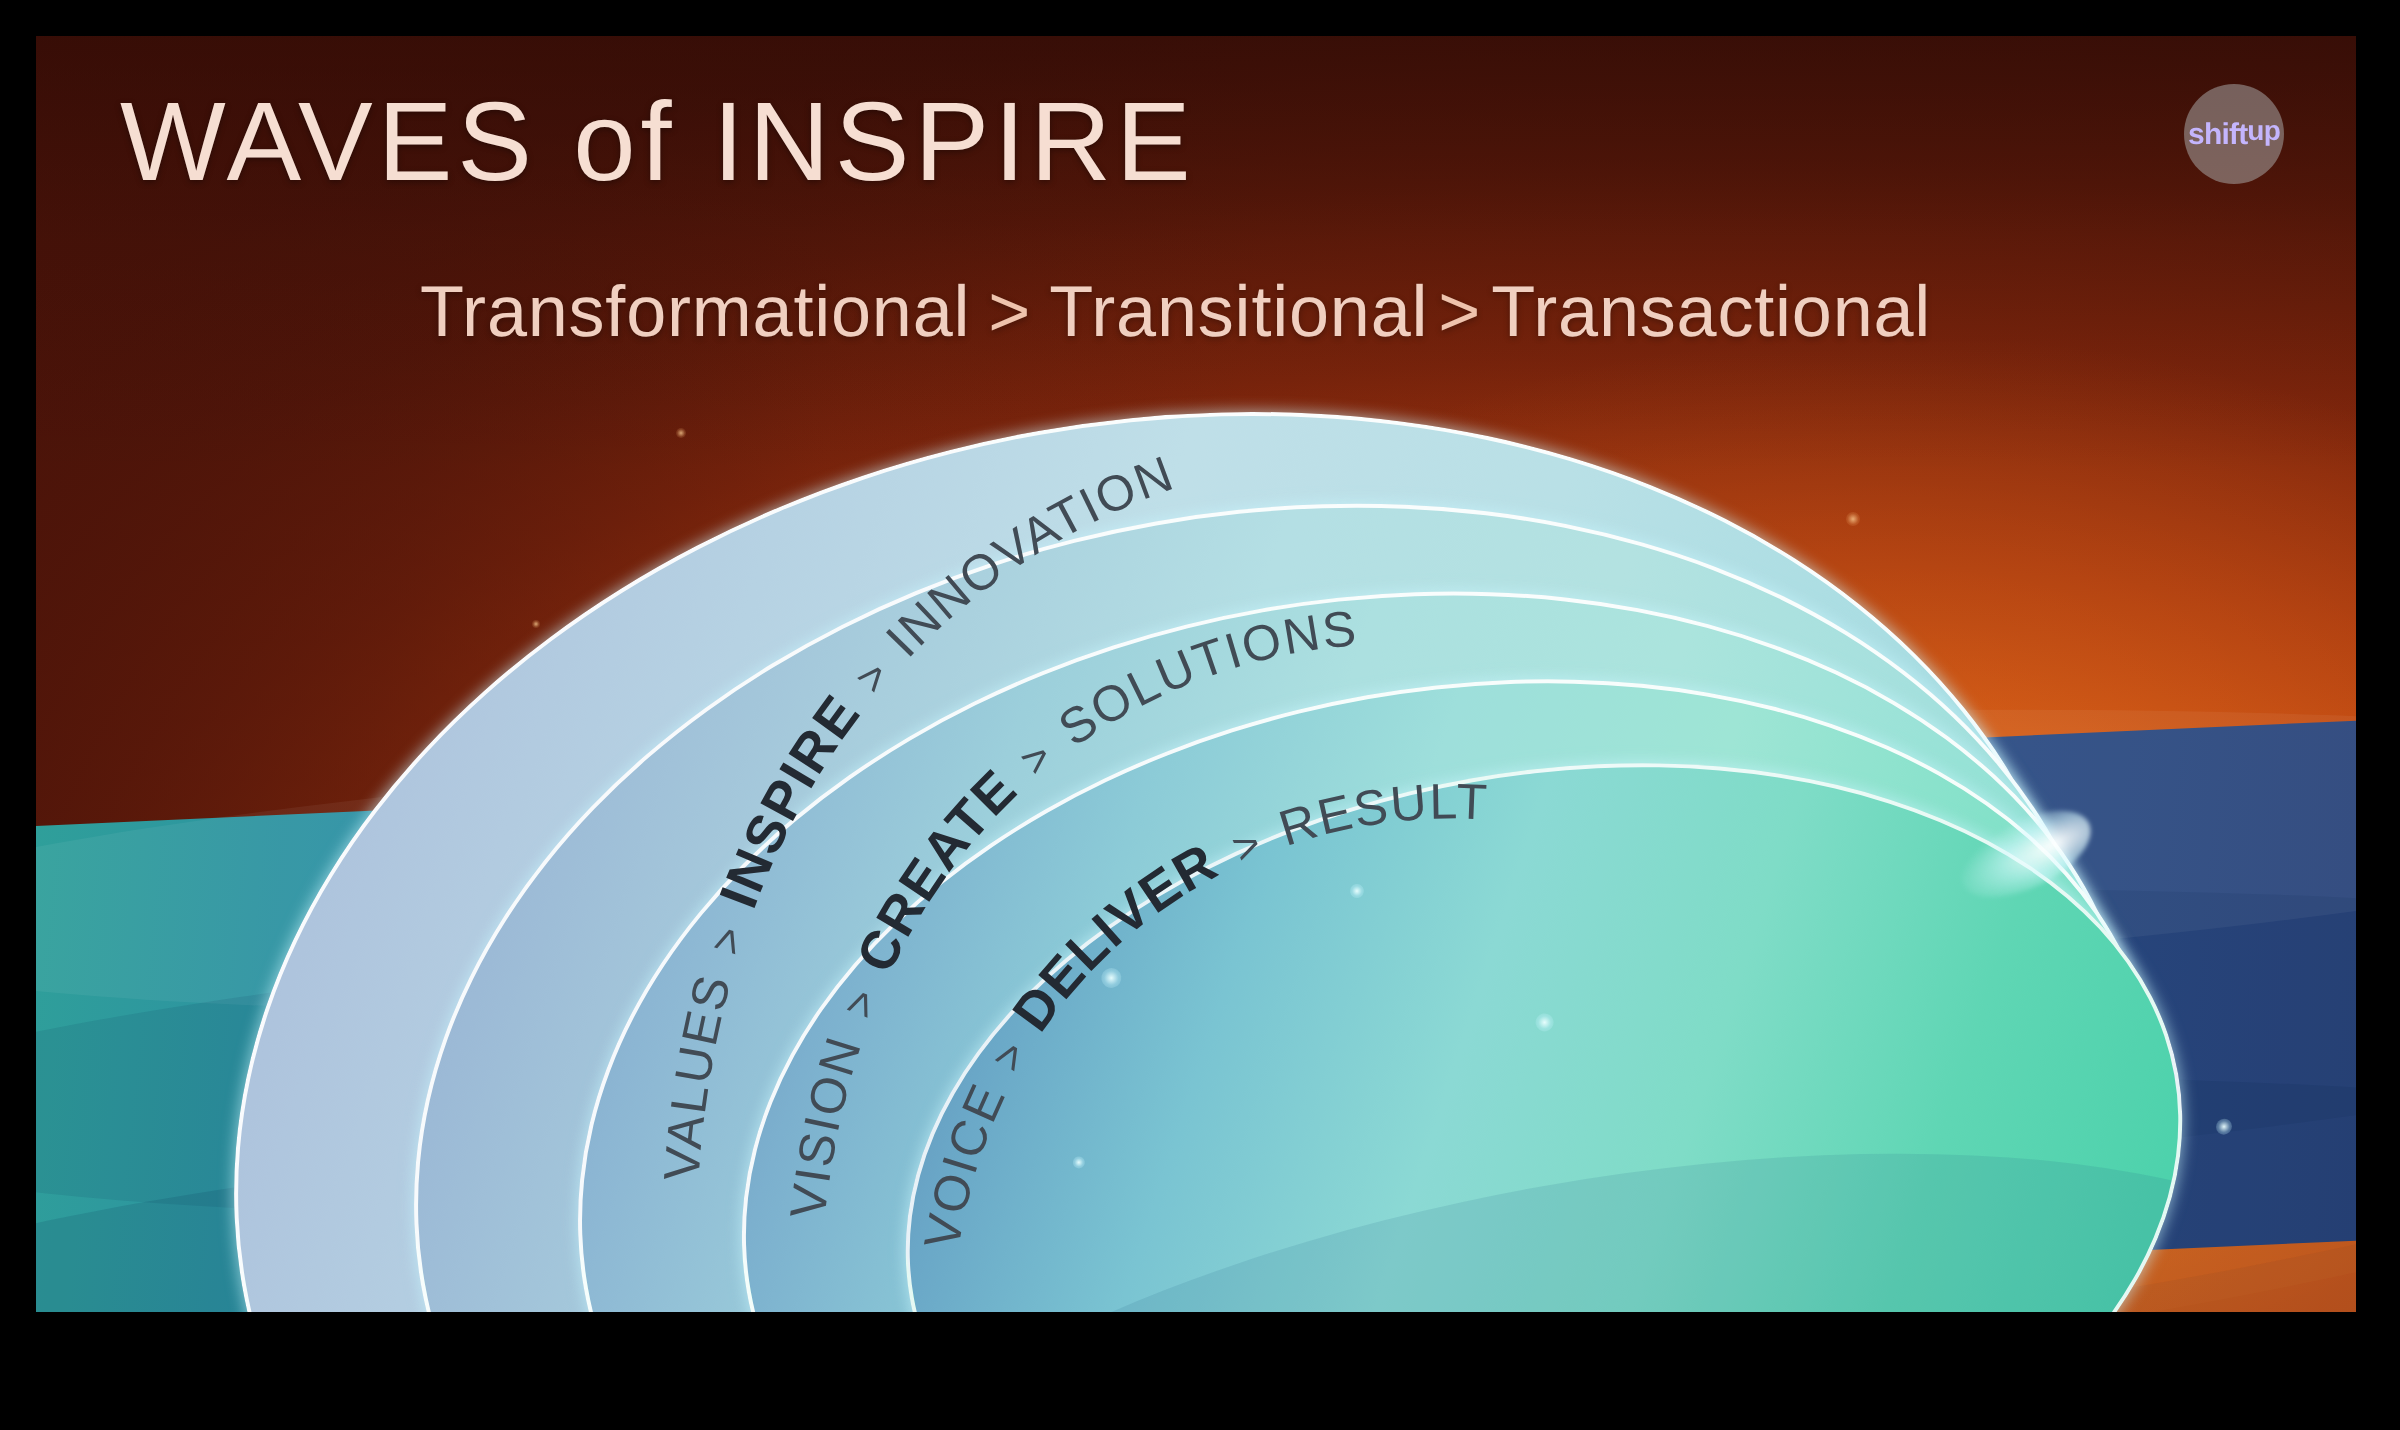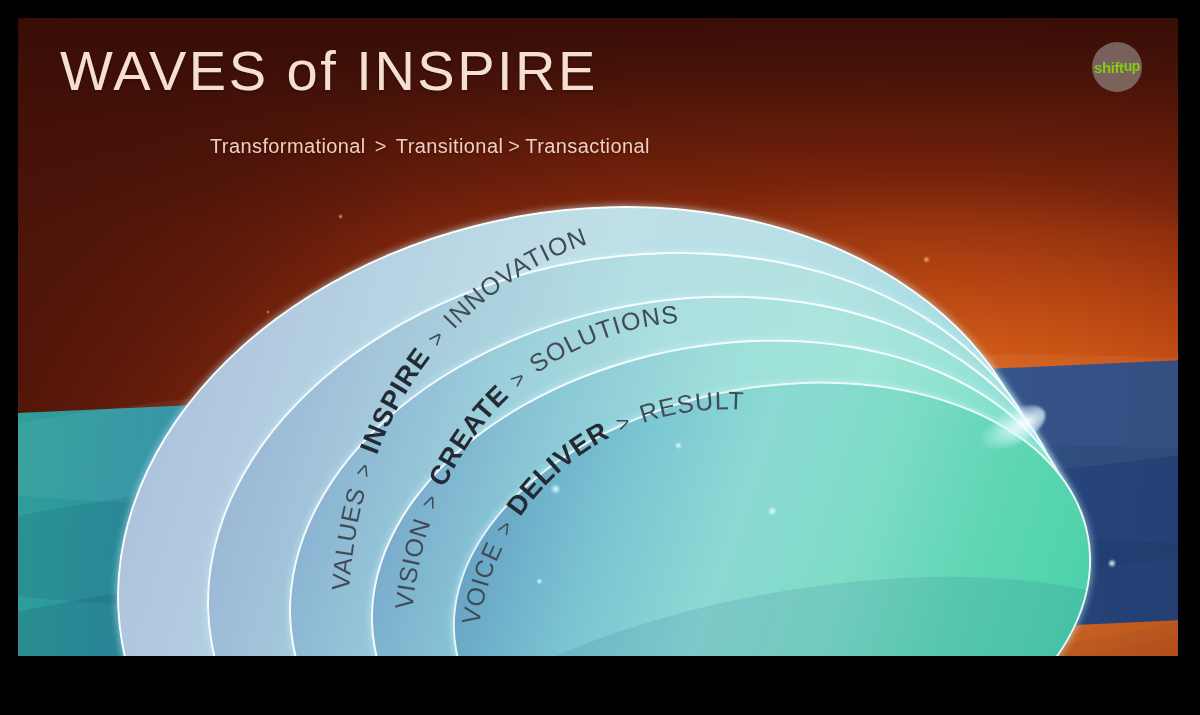--- a/index.html
+++ b/index.html
@@ -280,21 +280,21 @@
     letter-spacing: 2.5px;
     white-space: nowrap;
     text-shadow: 0 1px 3px rgba(0,0,0,0.35);
     font-family: "Liberation Sans", sans-serif;
   }
   #subtitle {
     position: absolute;
     left: 192px;
     top: 117px;
     color: #f0cfc0;
-    font-size: 20px;
+    font-size: 36px;
     font-weight: 400;
     letter-spacing: 0.4px;
     white-space: nowrap;
     text-shadow: 0 1px 3px rgba(0,0,0,0.30);
   }
   #subtitle .sep {
     color: #eec3ad;
     padding: 0 9px;
     font-weight: 300;
   }
@@ -307,21 +307,21 @@
     top: 24px;
     width: 50px;
     height: 50px;
     border-radius: 50%;
     background: rgba(170,170,170,0.52);
     display: flex;
     align-items: center;
     justify-content: center;
   }
   #brand-logo-text {
-    color: #84cc16;
+    color: #c4b5fd;
     font-size: 15px;
     font-weight: 700;
     letter-spacing: -0.4px;
     line-height: 1;
   }
   #brand-logo-text .up {
     display: inline-block;
     position: relative;
     top: -2px;
     font-size: 14px;

